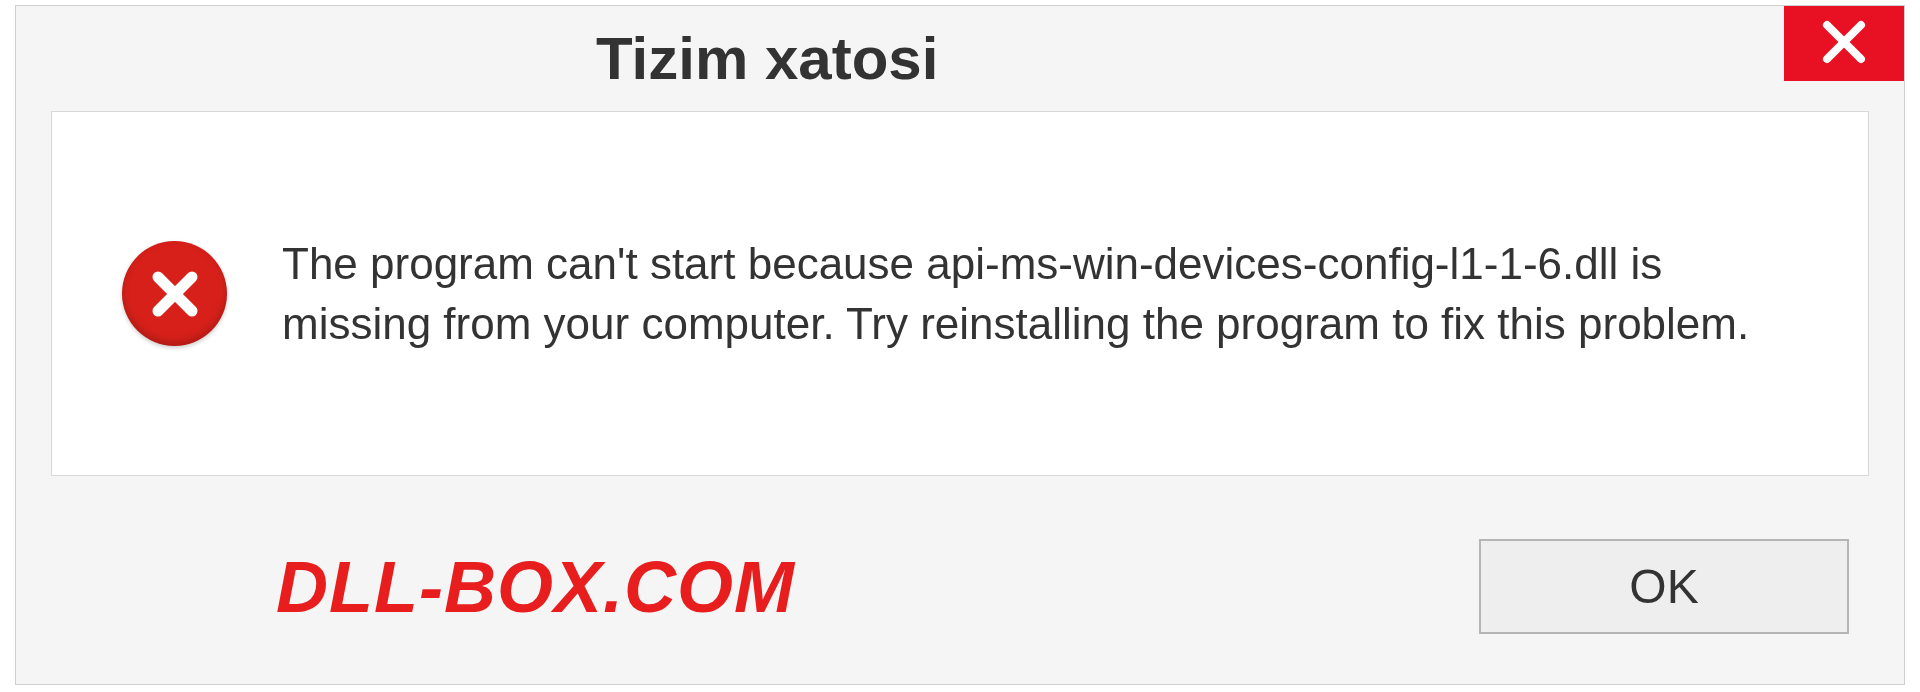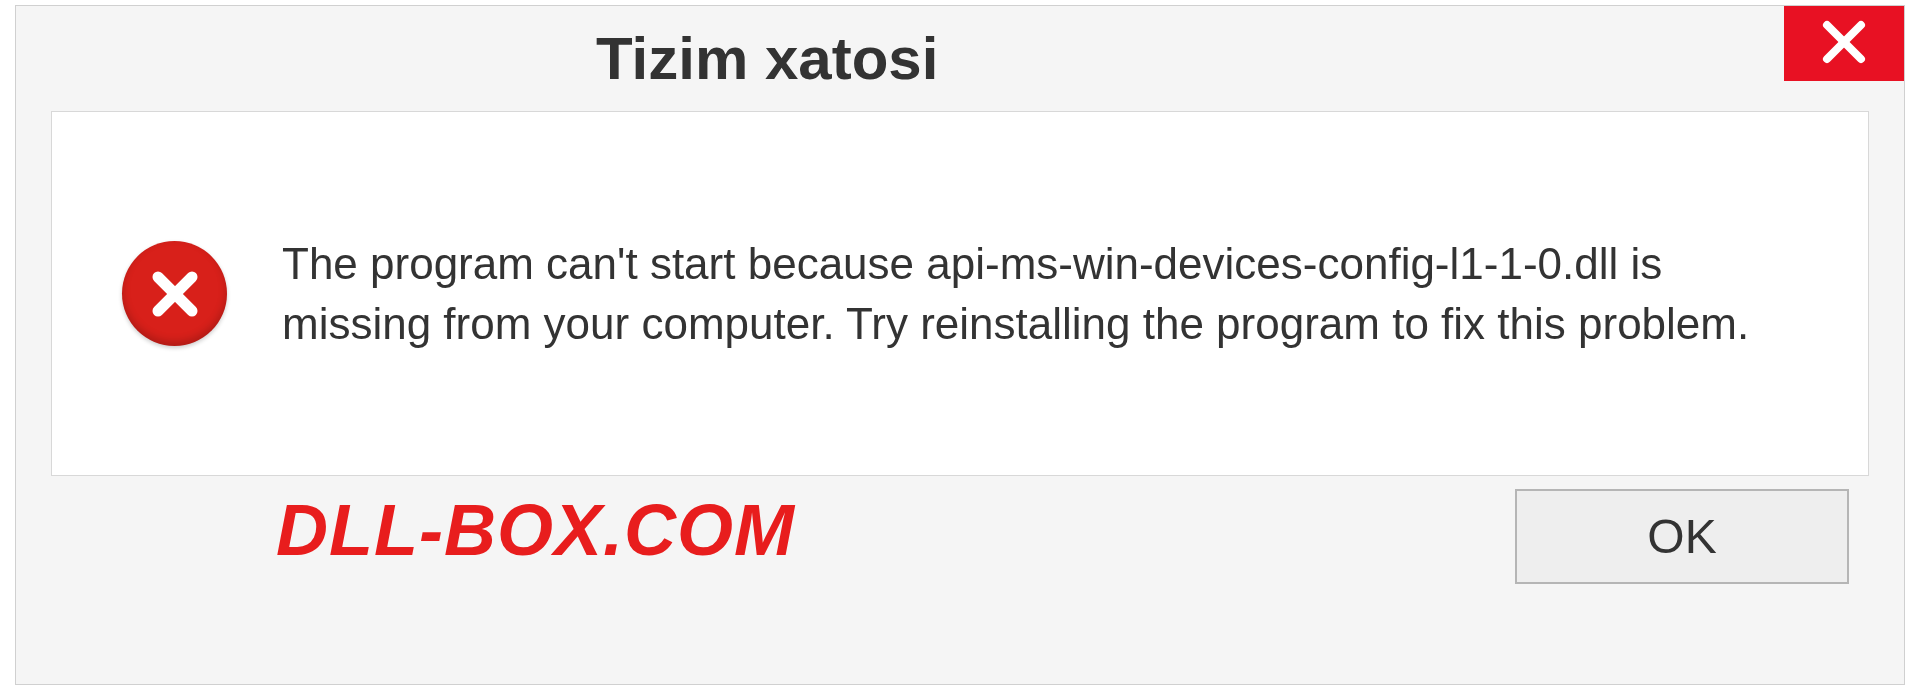--- a/index.html
+++ b/index.html
@@ -85,33 +85,34 @@
       color: #333333;
       font-weight: 400;
     }
     .footer-area {
       position: absolute;
       bottom: 0;
       left: 0;
       right: 0;
       height: 195px;
       display: flex;
+      align-items: center;
       justify-content: space-between;
       padding: 0 55px 0 260px;
     }
     .watermark {
       font-size: 72px;
       font-weight: 900;
       color: #e81d1d;
       letter-spacing: 1px;
       font-style: italic;
       font-family: Arial Black, Arial, sans-serif;
     }
     .ok-button {
-      width: 334px;
+      width: 370px;
       height: 95px;
       background: #eeeeee;
       border: 2px solid #b5b5b5;
       font-size: 48px;
       color: #333333;
       cursor: pointer;
       display: flex;
       align-items: center;
       justify-content: center;
       font-family: inherit;
@@ -134,19 +135,19 @@
   </div>
   <div class="content-area">
     <div class="error-icon-wrapper">
       <div class="error-icon">
         <svg viewBox="0 0 58 58">
           <line x1="12" y1="12" x2="46" y2="46" stroke="#ffffff" stroke-width="11" stroke-linecap="round"></line>
           <line x1="46" y1="12" x2="12" y2="46" stroke="#ffffff" stroke-width="11" stroke-linecap="round"></line>
         </svg>
       </div>
     </div>
-    <div class="message-text">The program can't start because api-ms-win-devices-config-l1-1-0.dll is missing from your computer. Try reinstalling the program to fix this problem.</div>
+    <div class="message-text">The program can't start because api-ms-win-devices-config-l1-1-6.dll is missing from your computer. Try reinstalling the program to fix this problem.</div>
   </div>
   <div class="footer-area">
     <div class="watermark">DLL-BOX.COM</div>
     <button class="ok-button">OK</button>
   </div>
 </div>
 
 </body></html>

